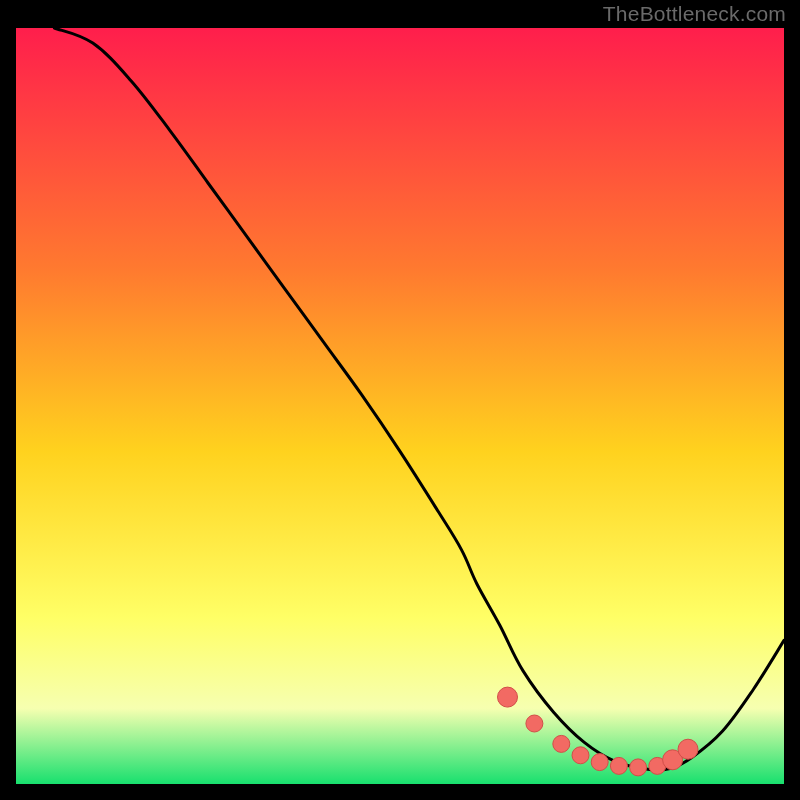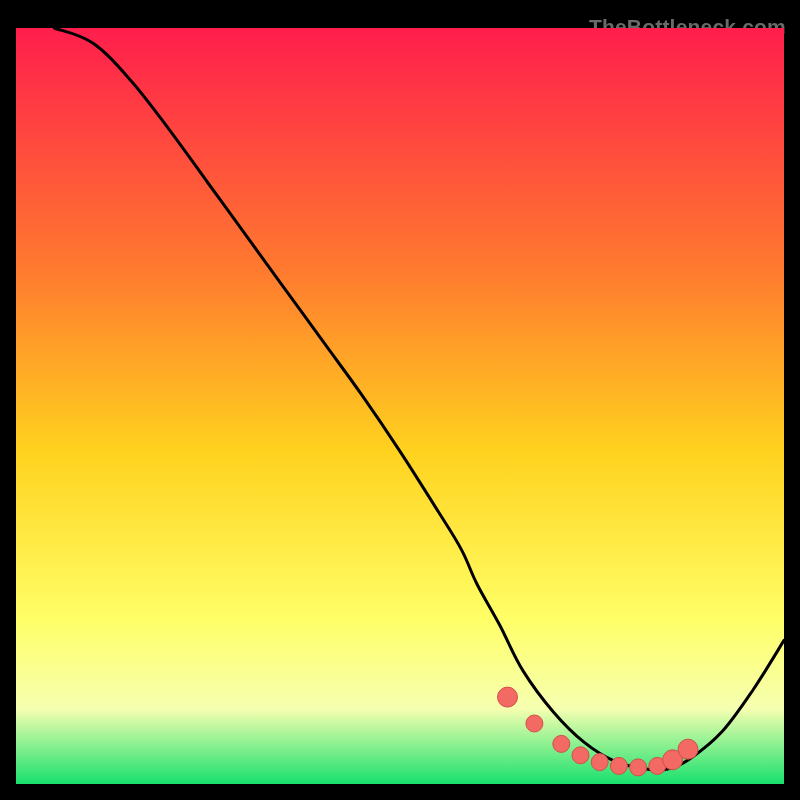--- a/index.html
+++ b/index.html
@@ -21,25 +21,25 @@
   .plot {
     position: absolute;
     left: 16px;
     top: 28px;
     width: 768px;
     height: 756px;
     overflow: hidden;
   }
   .watermark {
     position: absolute;
-    top: 15px;
+    top: 2px;
     right: 14px;
     font-family: Arial, Helvetica, sans-serif;
     font-size: 21px;
-    font-weight: 700;
+    font-weight: 400;
     color: #6a6a6a;
     letter-spacing: 0.2px;
   }
   svg { display: block; }
 </style>
 </head>
 <body>
 
 <div class="frame">
   <div class="watermark">TheBottleneck.com</div>

